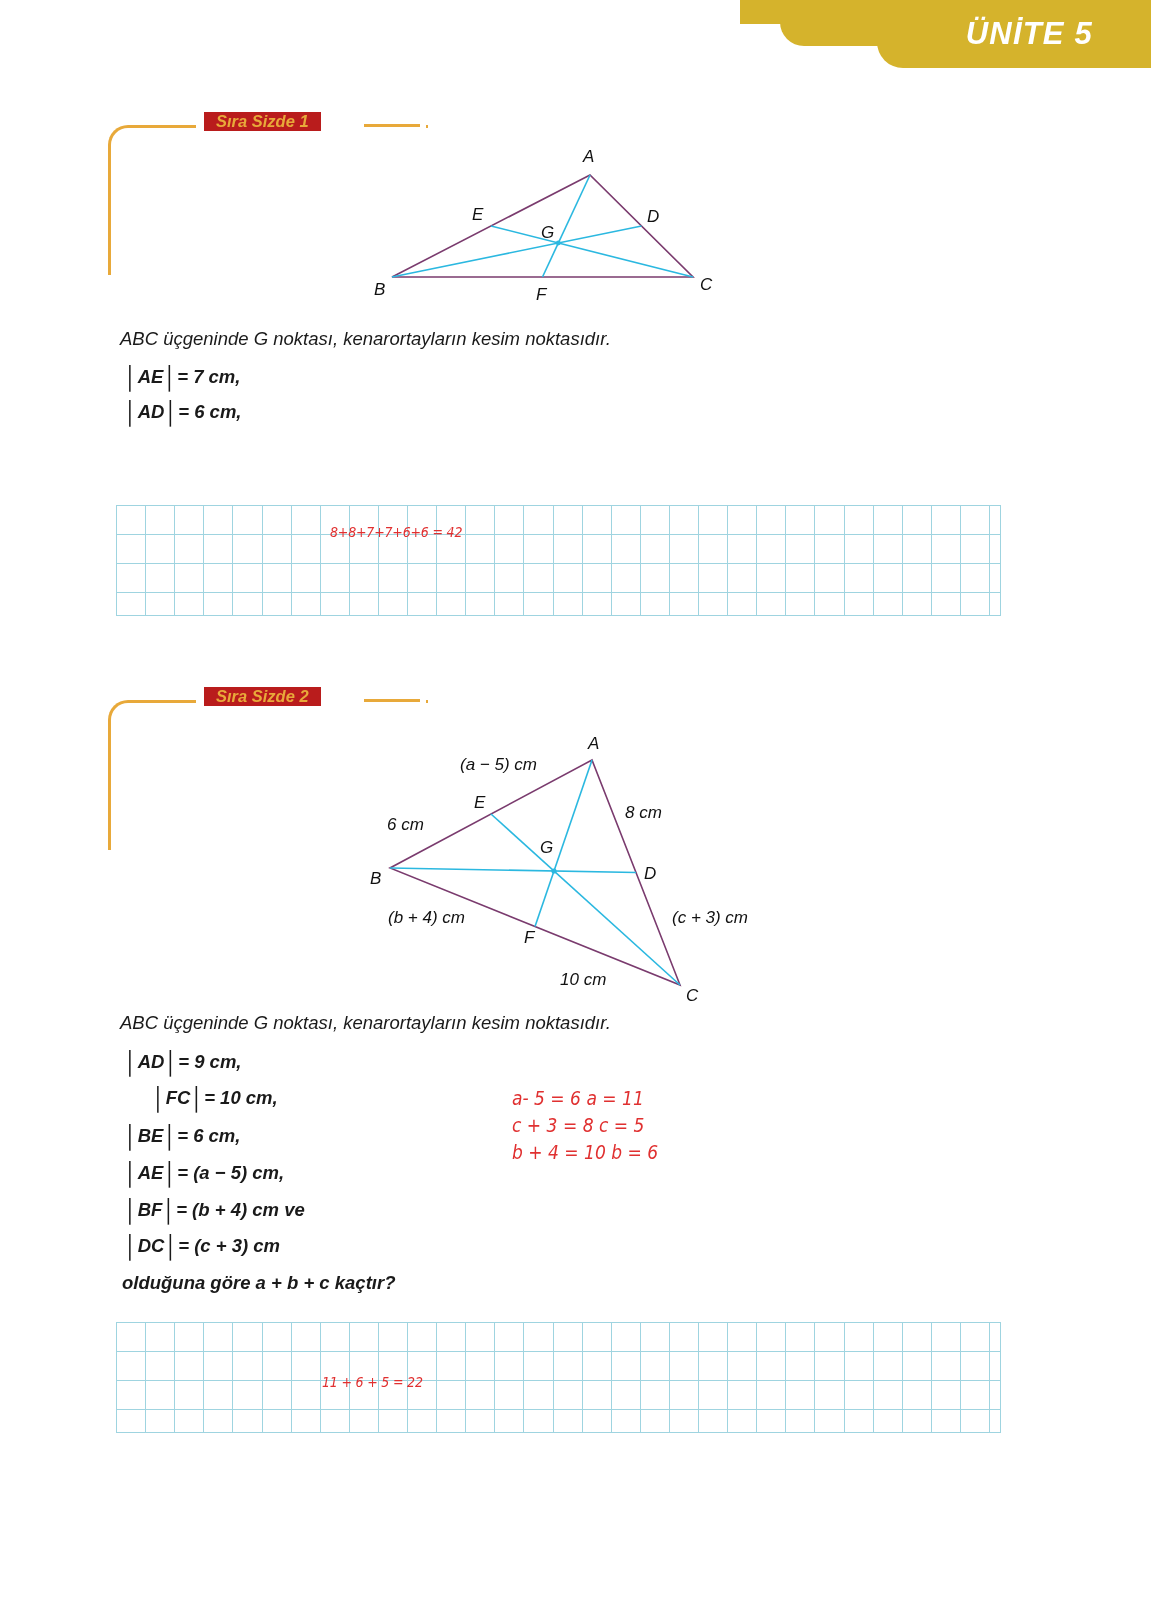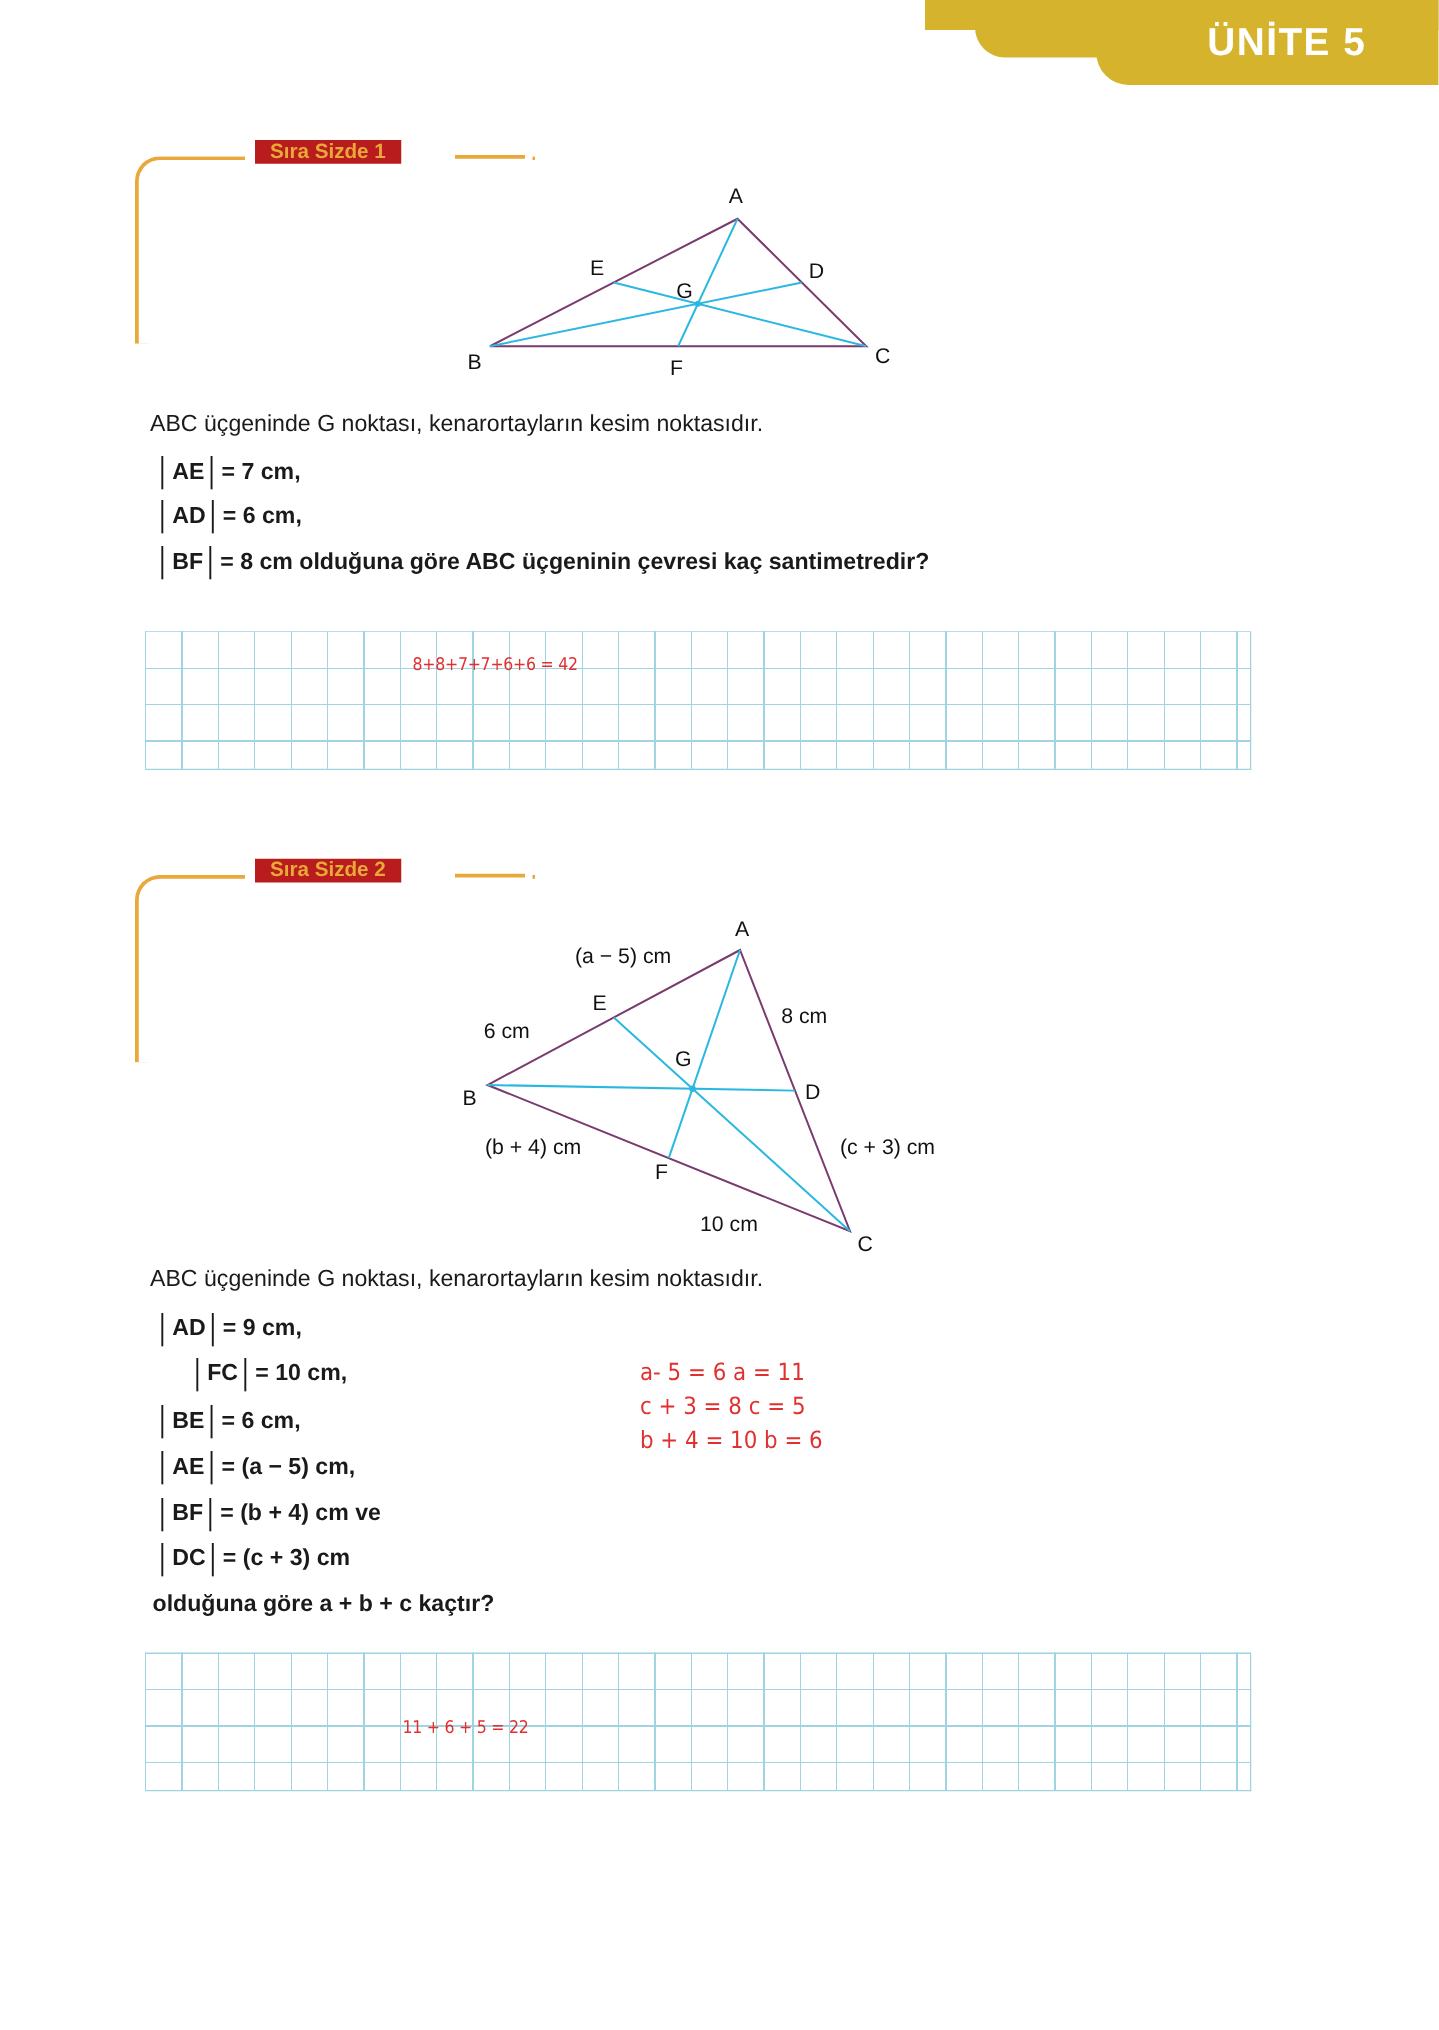--- a/index.html
+++ b/index.html
@@ -11,20 +11,21 @@
   body {
     font-family: "Liberation Sans", sans-serif;
     color: #1a1a1a;
   }
   #page {
     position: relative;
     width: 1151px;
     height: 1436px;
     overflow: hidden;
     background: #ffffff;
+    font-style: italic;
   }
 
   
   .header-band-low {
     position: absolute;
     left: 740px;
     top: 0;
     width: 411px;
     height: 24px;
     background: #d5b32c;
@@ -242,21 +243,20 @@
       <text x="186" y="98" font-family="Liberation Sans, sans-serif" font-size="17" fill="#111">G</text>
     </svg>
   </div>
 
   <div class="txt plain" style="left:120px; top:328px;">ABC üçgeninde G noktası, kenarortayların kesim noktasıdır.</div>
 
   <div class="txt bold" style="left:124px; top:365px;"><span class="bar">│</span><span>AE</span><span class="bar">│</span><span>= 7 cm,</span></div>
 
   <div class="txt bold" style="left:124px; top:400px;"><span class="bar">│</span><span>AD</span><span class="bar">│</span><span>= 6 cm,</span></div>
 
-  <div class="txt bold" style="left:124px; top:437px;"><span class="bar">│</span><span>BF</span><span class="bar">│</span><span>= 8 cm olduğuna göre ABC üçgeninin çevresi kaç santimetredir?</span></div>
 
   <div class="grid" style="left:116px; top:505px; width:884px; height:110px;"></div>
   <div class="answer" style="left:330px; top:524px;">8+8+7+7+6+6 = 42</div>
 
   <div class="sira-wrap" style="left:108px; top:700px;">
     <div class="sira-bracket"></div>
     <div class="sira-bracket-mask"></div>
     <div class="sira-label">Sıra Sizde 2</div>
     <div class="sira-line-right" style="left:256px; width:56px;"></div>
   </div>

